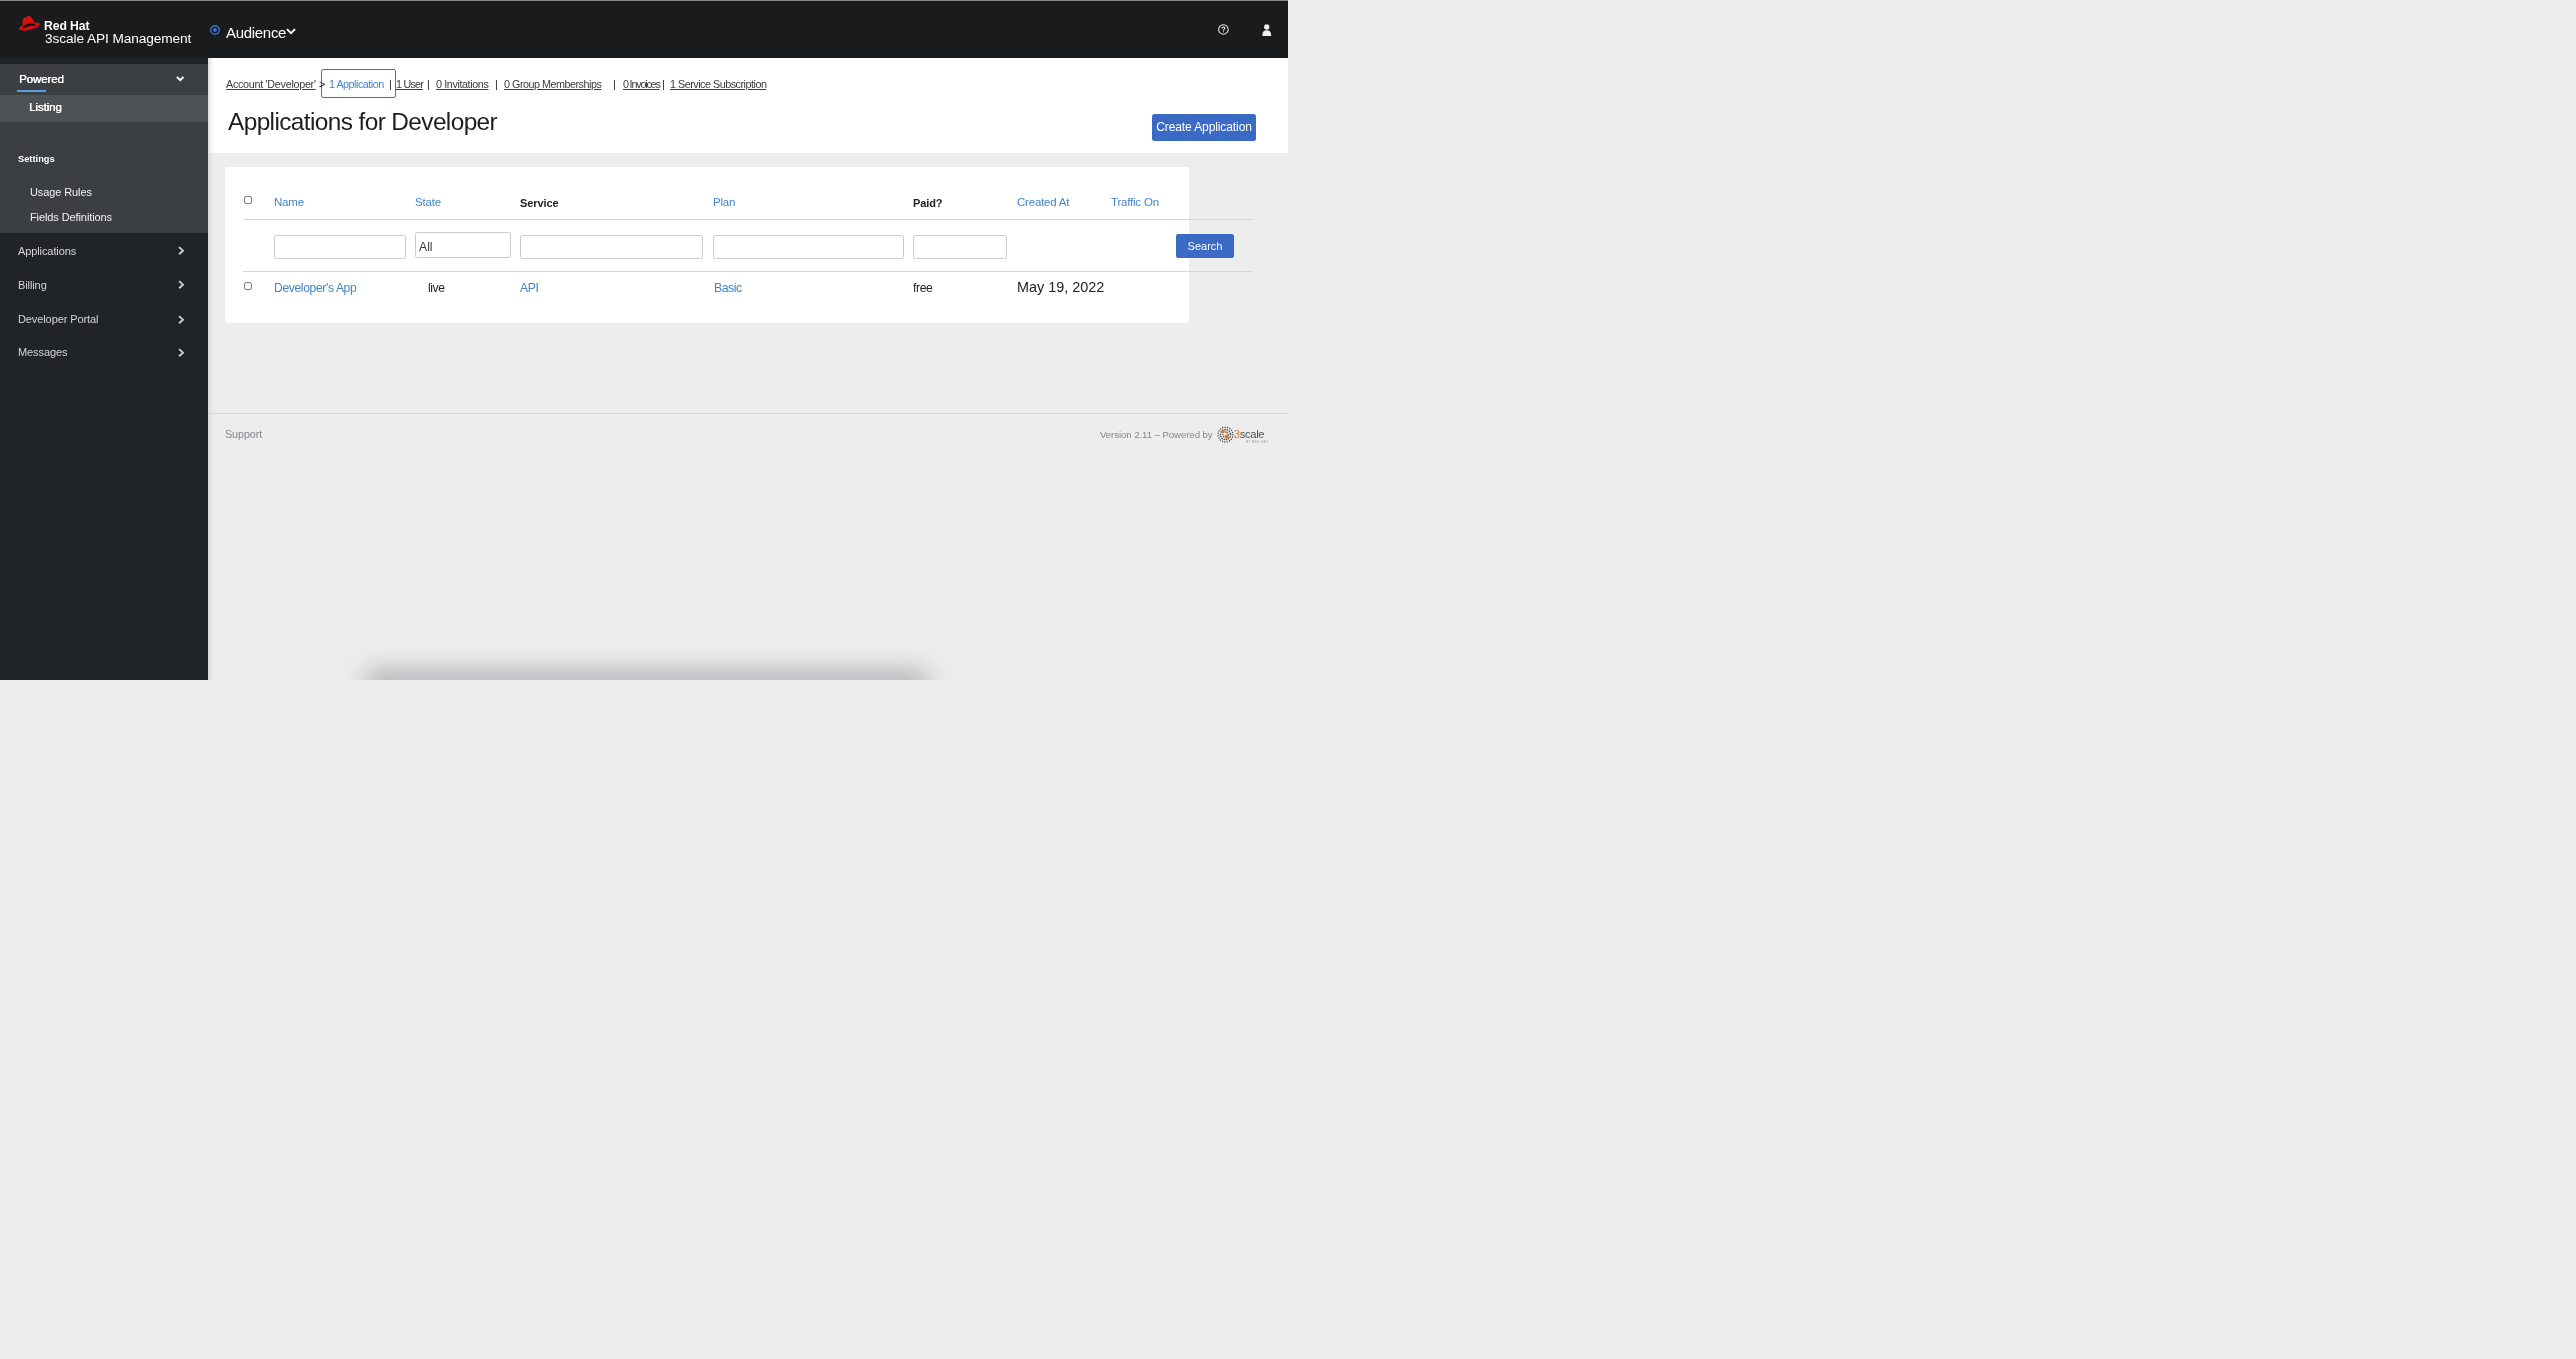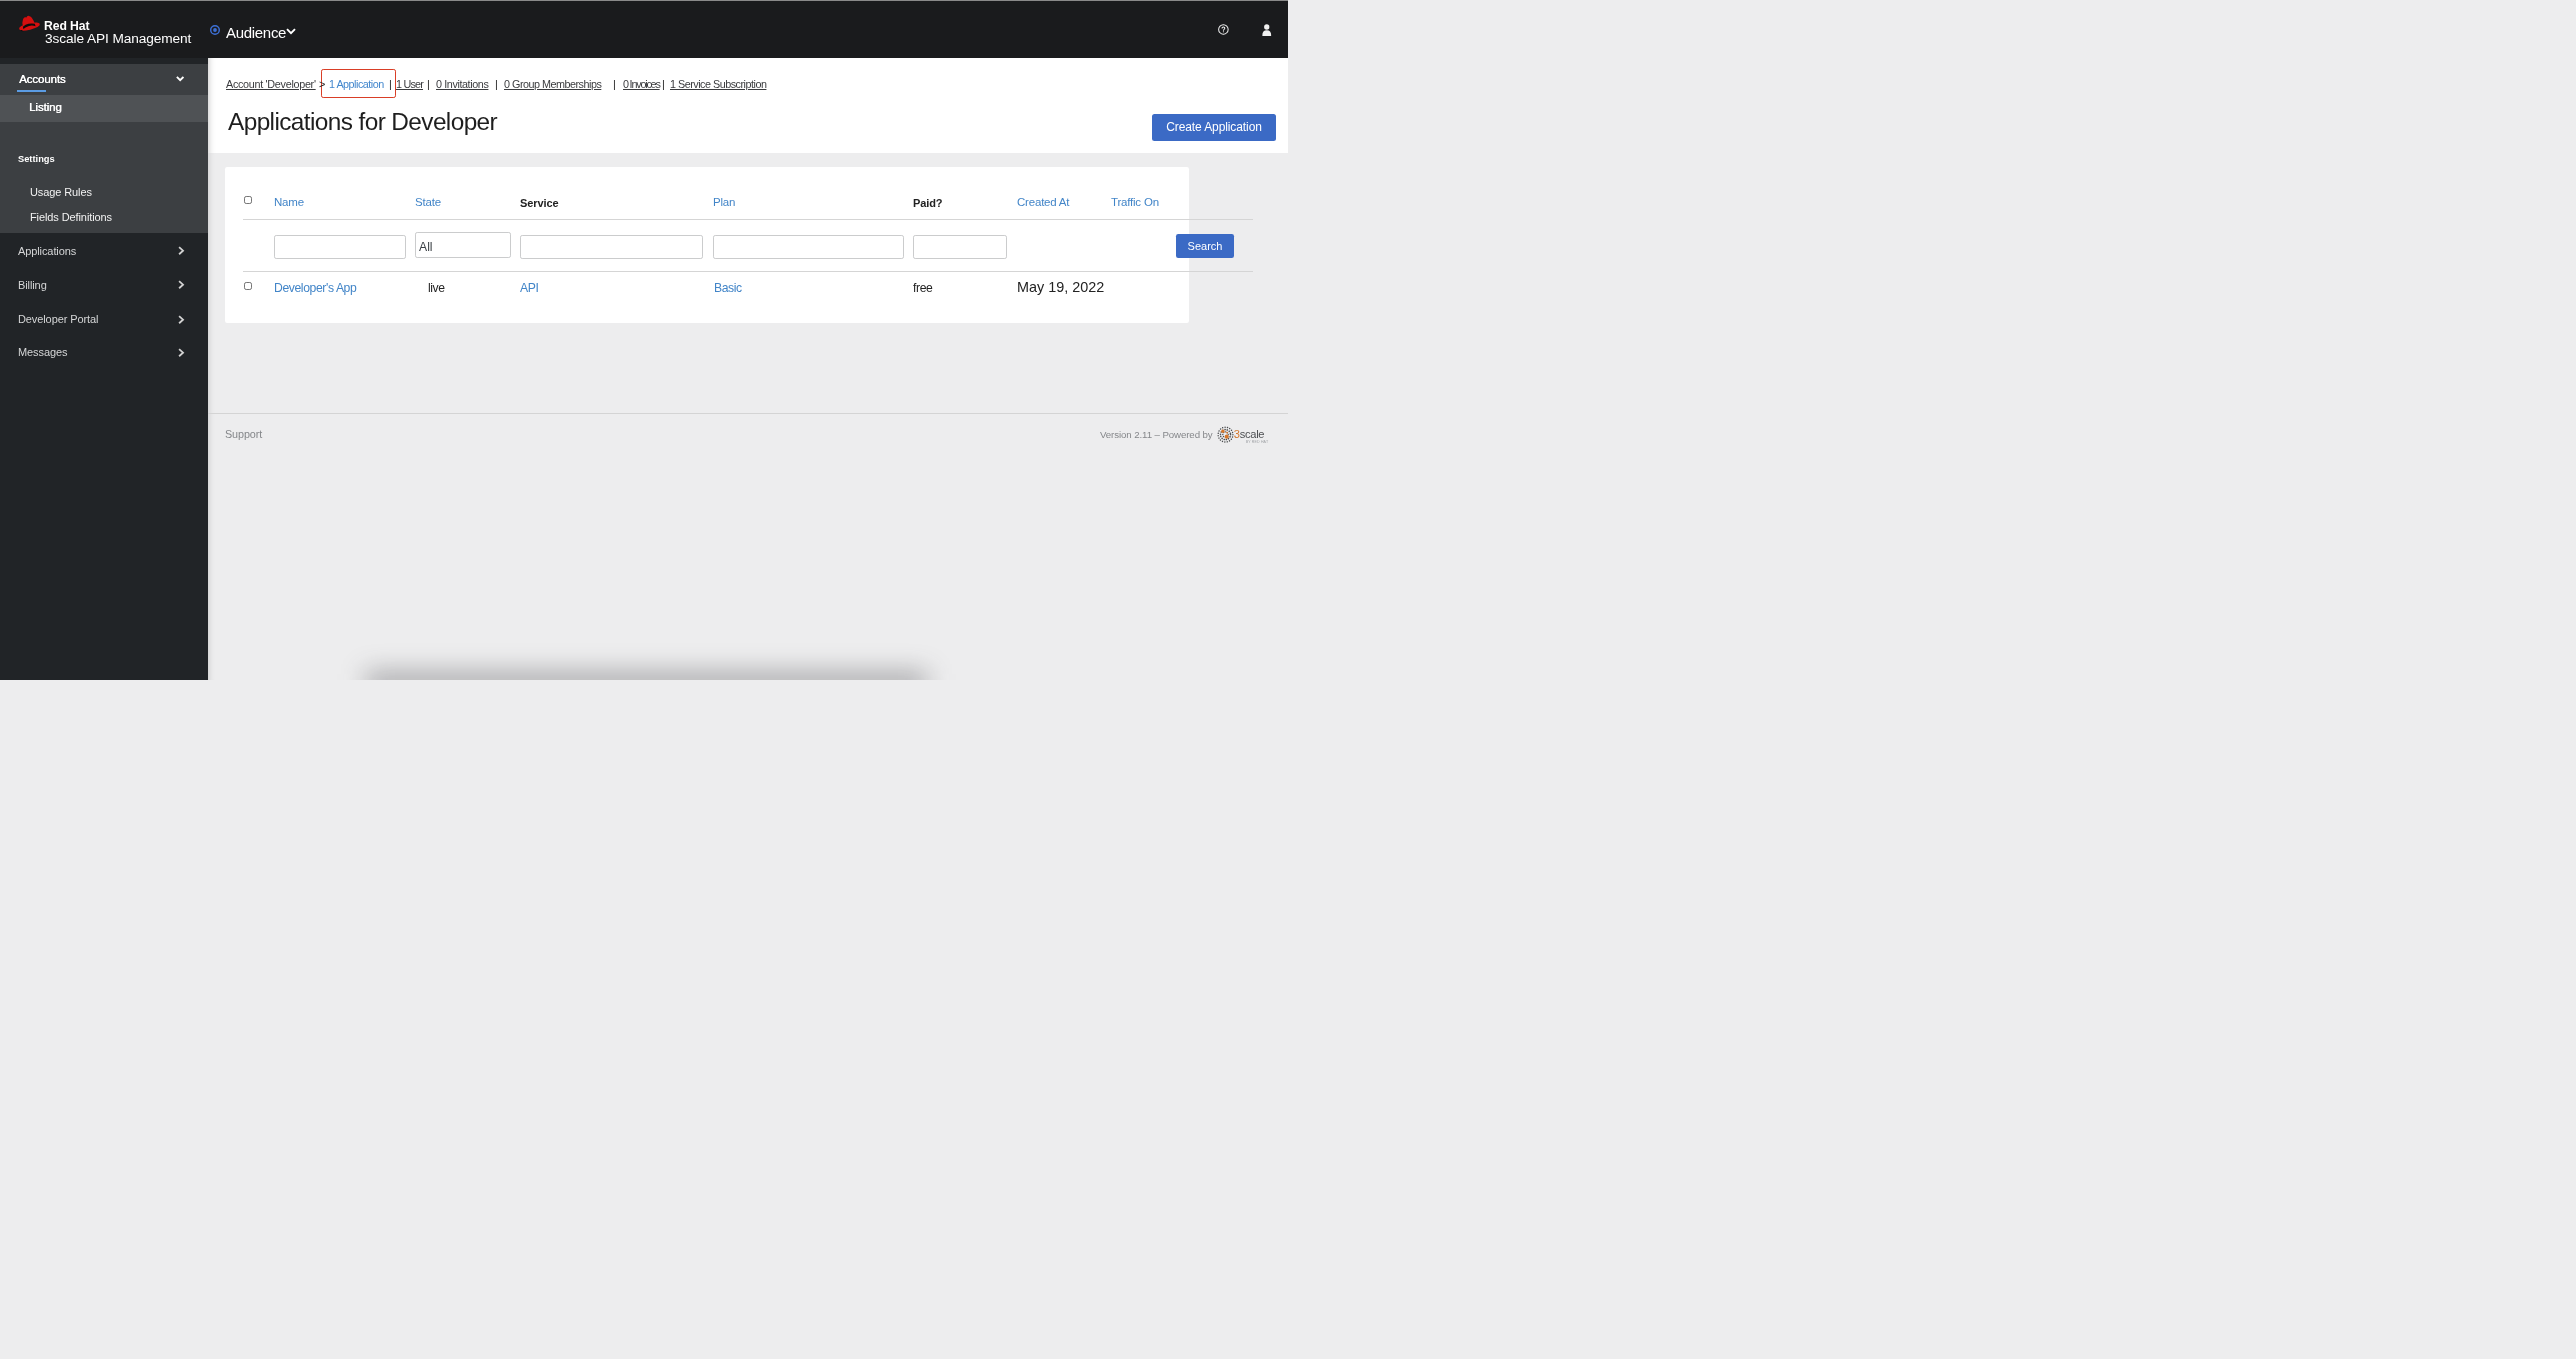--- a/index.html
+++ b/index.html
@@ -26,21 +26,21 @@
 #card { position:absolute; left:17px; top:14px; width:964px; height:156px; background:#fff; border-radius:2.2px; }
 
 
 .cr { position:absolute; top:21px; font-size:10.8px; line-height:1; letter-spacing:-0.3px; white-space:nowrap; }
 .cr.dk { color:#3a3b3e; text-decoration:underline; }
 .cr.sep { color:#222; letter-spacing:0; }
 #app-link { color:#4186cd; text-decoration:none; letter-spacing:-0.5px; }
 #redbox { position:absolute; left:113px; top:11.4px; width:75px; height:29px; border:1.9px solid #d93e26; border-radius:2.2px; }
 
 #title { position:absolute; left:20px; top:52px; font-size:24.4px; color:#1e1e1e; line-height:1; letter-spacing:-0.6px; }
-#createbtn { position:absolute; left:944px; top:56px; width:124px; height:27px; background:#3b6ac5; border-radius:2.5px; color:#fff; font-size:12px; letter-spacing:-0.1px; text-align:center; line-height:27px; }
+#createbtn { position:absolute; left:944px; top:56px; width:104px; height:27px; background:#3b6ac5; border-radius:2.5px; color:#fff; font-size:12px; letter-spacing:-0.1px; text-align:center; line-height:27px; }
 
 
 .thlink { position:absolute; top:30px; font-size:11.5px; color:#4285c8; line-height:1; letter-spacing:-0.2px; text-decoration:none; }
 .thbold { position:absolute; top:30.5px; font-size:11px; font-weight:bold; color:#222; line-height:1; letter-spacing:-0.1px; }
 .tdtext { position:absolute; top:115px; font-size:12.2px; color:#232323; line-height:1; letter-spacing:-0.4px; }
 .tdlink { position:absolute; top:115px; font-size:12.2px; color:#4285c8; line-height:1; letter-spacing:-0.4px; text-decoration:none; }
 .cb { position:absolute; width:8.3px; height:8.3px; border:1.2px solid #757575; border-radius:2.2px; background:#fff; }
 .hr { position:absolute; height:0.7px; background:#d5d5d5; }
 .fin { position:absolute; border:0.7px solid #cbcccd; border-radius:2.2px; background:#fff; height:24.4px; }
 #searchbtn { position:absolute; background:#3b6ac5; border-radius:2.2px; color:#fff; font-size:11px; text-align:center; }
@@ -79,21 +79,21 @@
     </svg>
     <svg class="abs" style="left:1261px; top:24px;" width="11.5" height="12.2" viewBox="0 0 16 17">
       <circle cx="8" cy="4.2" r="3.7" fill="#f0f0f0"></circle>
       <path d="M1.8 16 Q1.8 8.8 8 8.8 Q14.2 8.8 14.2 16 Q14.2 16.8 13.4 16.8 L2.6 16.8 Q1.8 16.8 1.8 16 Z" fill="#f0f0f0"></path>
     </svg>
   </div>
   <div id="topstrip"></div>
 
   <div id="sidebar">
     <div id="expanded">
-      <div class="snav" style="left:19px; top:10px; font-size:11.5px; letter-spacing:-0.1px; text-shadow:0.4px 0 0 #fff;">Accounts</div>
+      <div class="snav" style="left:19px; top:10px; font-size:11.5px; letter-spacing:-0.1px; text-shadow:0.4px 0 0 #fff;">Powered</div>
       <svg class="abs" style="left:176px; top:12px;" width="8.3" height="5.8" viewBox="0 0 11.5 8">
         <polyline points="1.2,1.2 5.75,5.8 10.3,1.2" fill="none" stroke="#fff" stroke-width="2.6"></polyline>
       </svg>
       <div class="abs" style="left:17px; top:26px; width:29px; height:2.6px; background:#5b9ce4;"></div>
       <div id="listing-row"></div>
       <div class="snav" style="left:29px; top:38px; font-size:11.5px; letter-spacing:-0.1px; text-shadow:0.4px 0 0 #fff;">Listing</div>
       <div class="snav" style="left:18px; top:91px; font-size:9.3px; font-weight:bold;">Settings</div>
       <div class="snav" style="left:30px; top:123px; font-size:11px; color:#f2f2f2; letter-spacing:-0.1px;">Usage Rules</div>
       <div class="snav" style="left:30px; top:148px; font-size:11px; color:#f2f2f2; letter-spacing:-0.1px;">Fields Definitions</div>
     </div>

